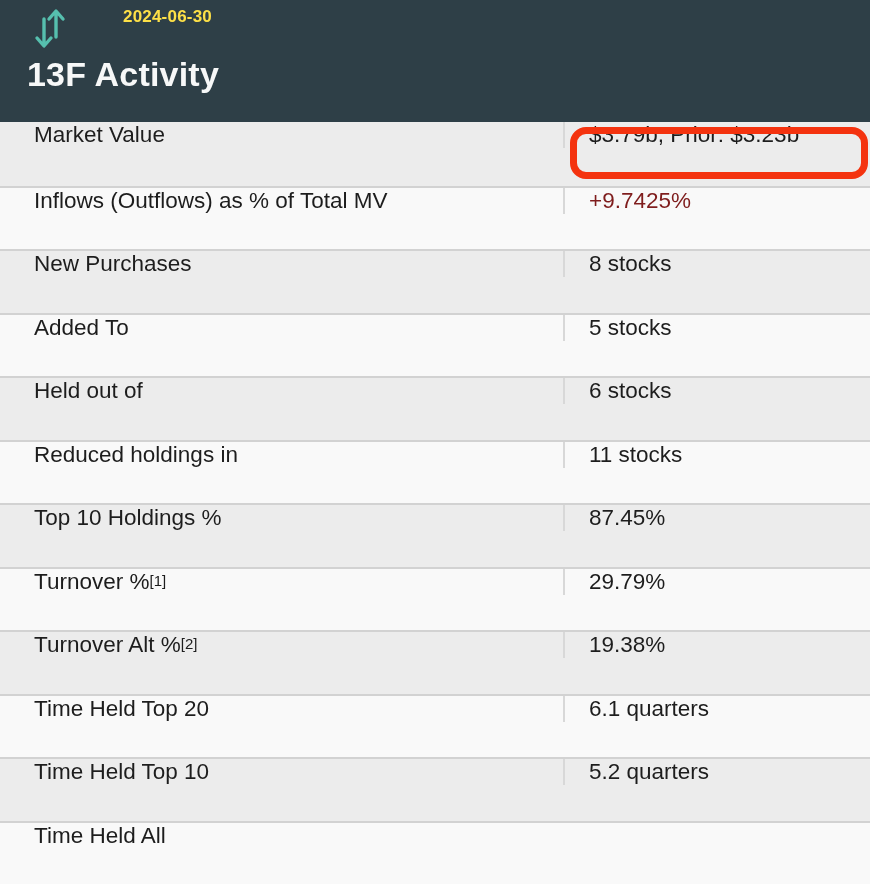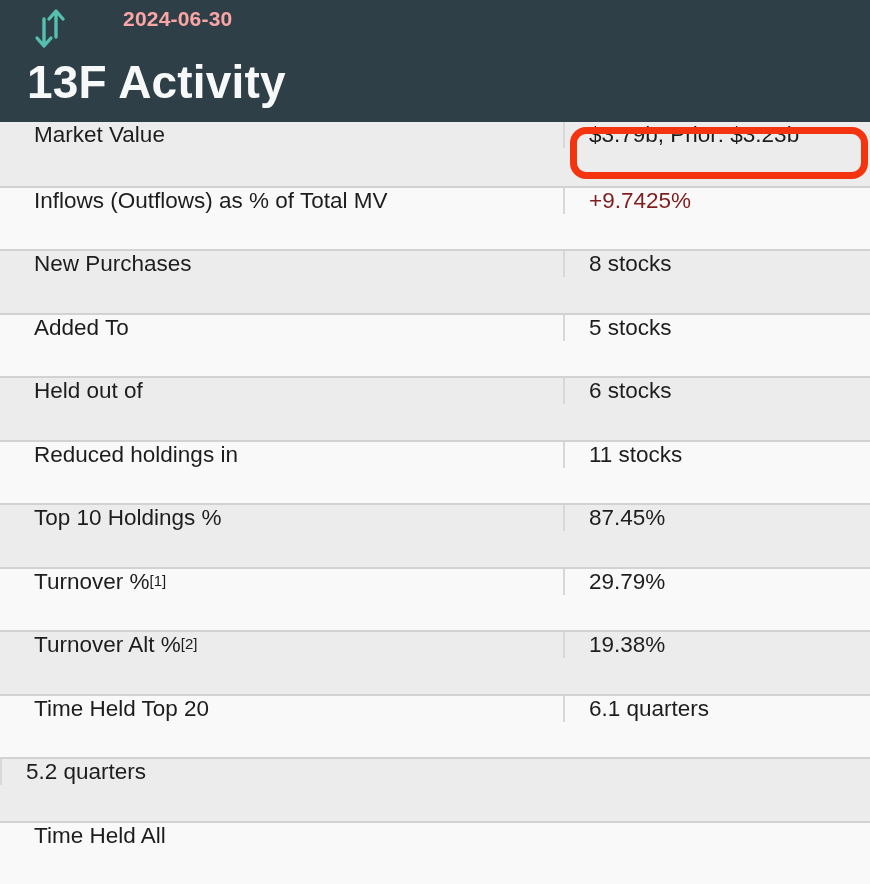--- a/index.html
+++ b/index.html
@@ -24,30 +24,30 @@
     position: absolute;
     left: 32px;
     top: 3px;
     width: 36px;
     height: 50px;
   }
   .header-date {
     position: absolute;
     left: 123px;
     top: 7px;
-    font-size: 21px;
+    font-size: 17px;
     font-weight: bold;
-    color: #fca5a5;
+    color: #fde047;
     letter-spacing: 0.2px;
   }
   .header-title {
     position: absolute;
     left: 27px;
     top: 55px;
-    font-size: 46px;
+    font-size: 34px;
     font-weight: bold;
     color: #f7f8f8;
     letter-spacing: 0.2px;
   }
 
   
   .table { width: 100%; }
   .row {
     display: flex;
     height: 63.5px;
@@ -183,20 +183,24 @@
 
     <div class="row">
       <div class="cell label">
           <span>Time Held Top 20</span>
           <sup></sup>
         </div>
       <div class="cell value">6.1 quarters</div>
     </div>
 
     <div class="row">
+      <div class="cell label">
+          <span>Time Held Top 10</span>
+          <sup></sup>
+        </div>
       <div class="cell value">5.2 quarters</div>
     </div>
 
     <div class="row">
       <div class="cell label">
           <span>Time Held All</span>
           <sup></sup>
         </div>
     </div>
 

